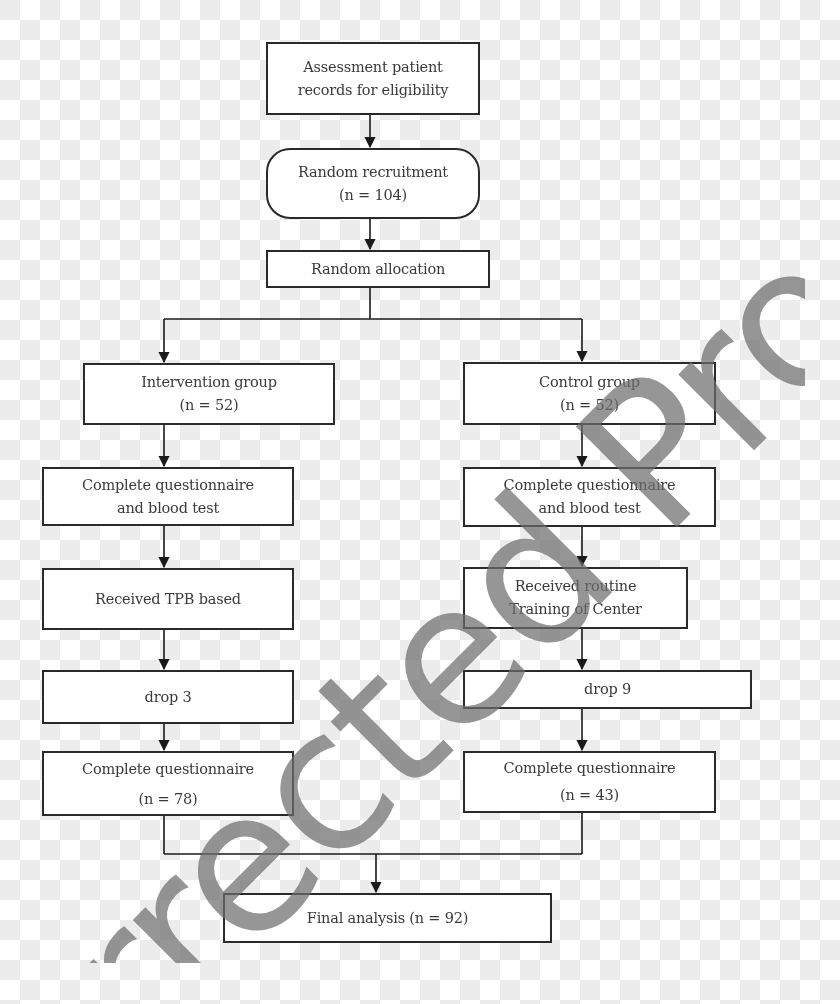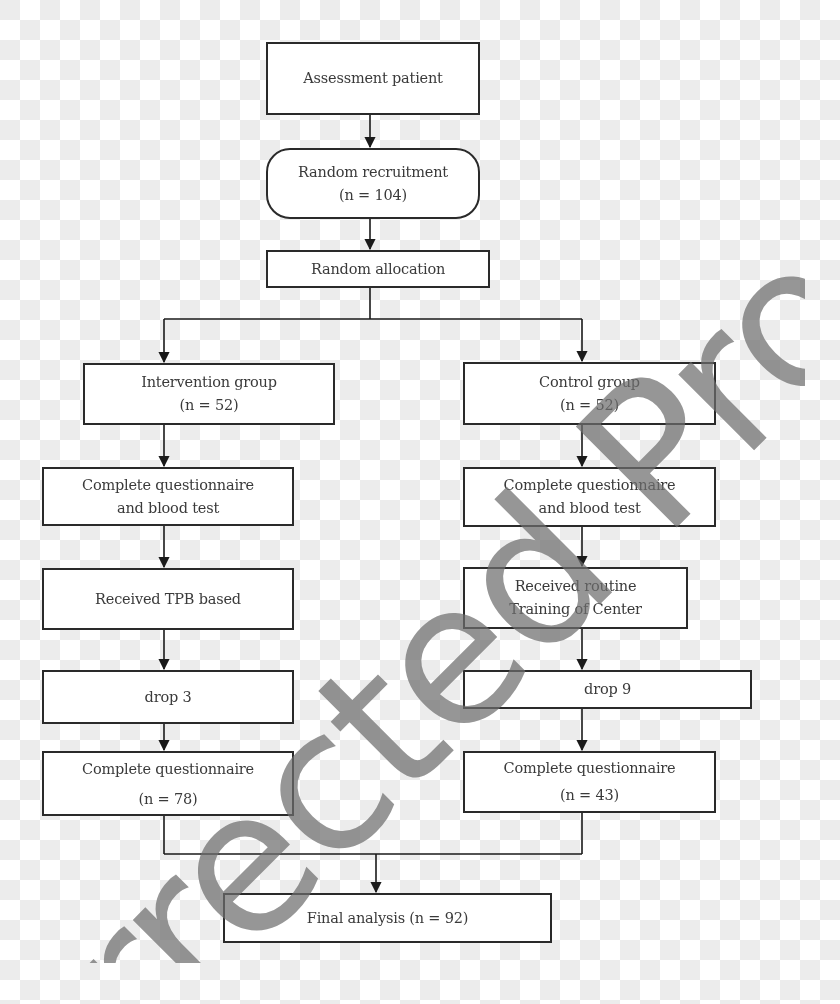--- a/index.html
+++ b/index.html
@@ -65,20 +65,21 @@
 
     <line x1="164" y1="815" x2="164" y2="854"></line>
     <line x1="582" y1="812" x2="582" y2="854"></line>
     <line x1="164" y1="854" x2="582" y2="854"></line>
     <line x1="376" y1="854" x2="376" y2="892" marker-end="url(#ah)"></line>
   </g>
 </svg>
 
 <div class="box" style="left:266px;top:42px;width:214px;height:73px;">
   <span>Assessment patient</span>
+  <span>records for eligibility</span>
 </div>
 
 <div class="box" style="left:266px;top:148px;width:214px;height:71px;border-radius:24px;">
   <span>Random recruitment</span>
   <span>(n = 104)</span>
 </div>
 
 <div class="box" style="left:266px;top:250px;width:224px;height:38px;">
   <span>Random allocation</span>
 </div>

